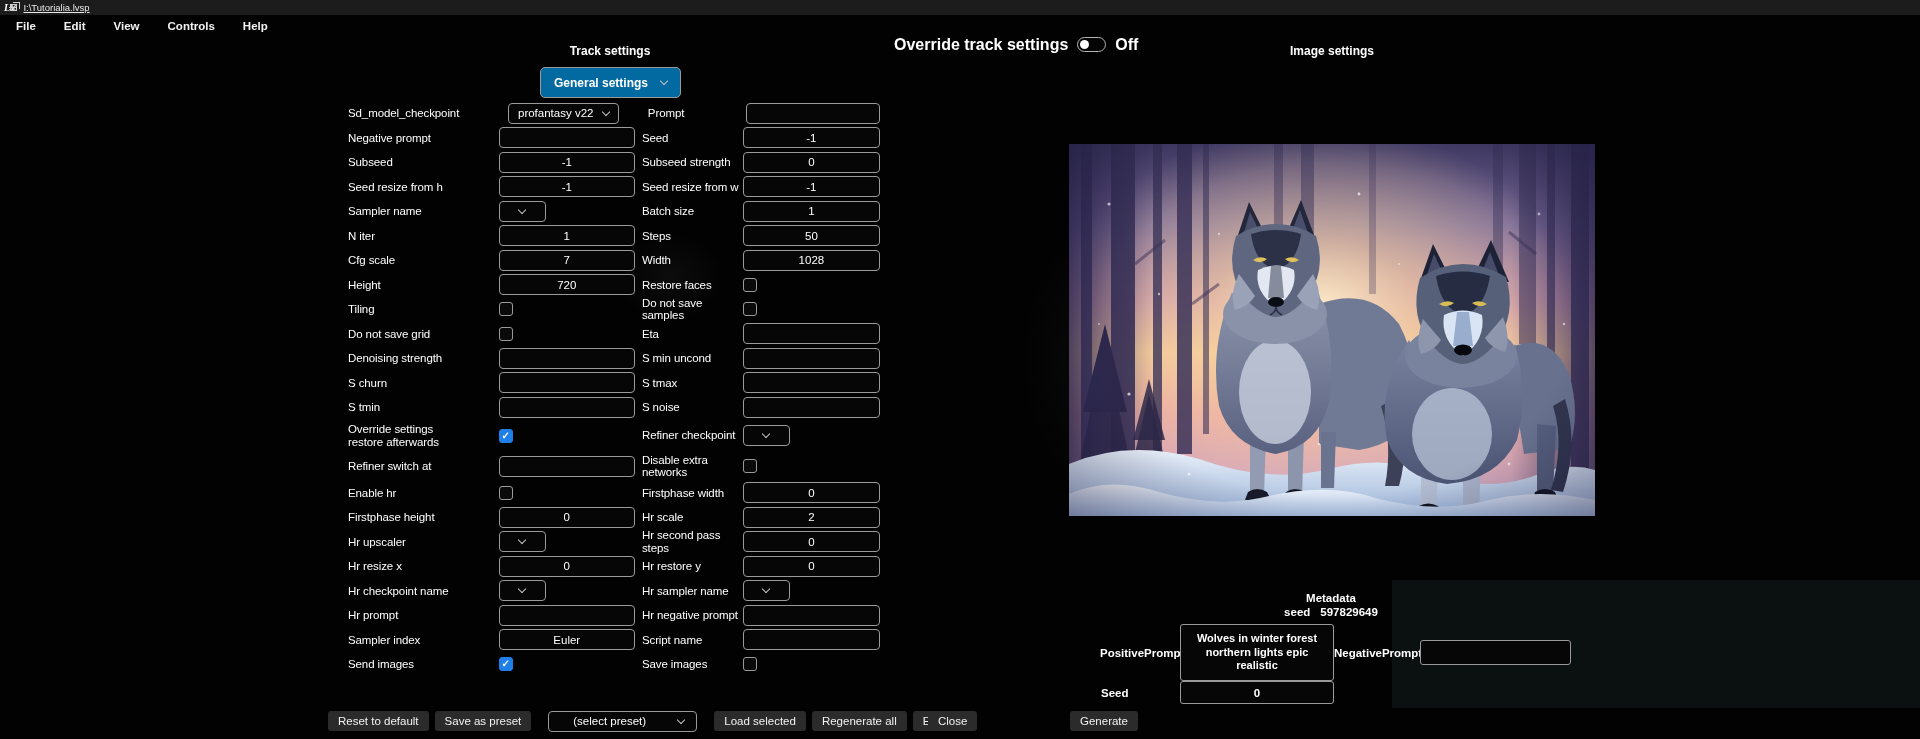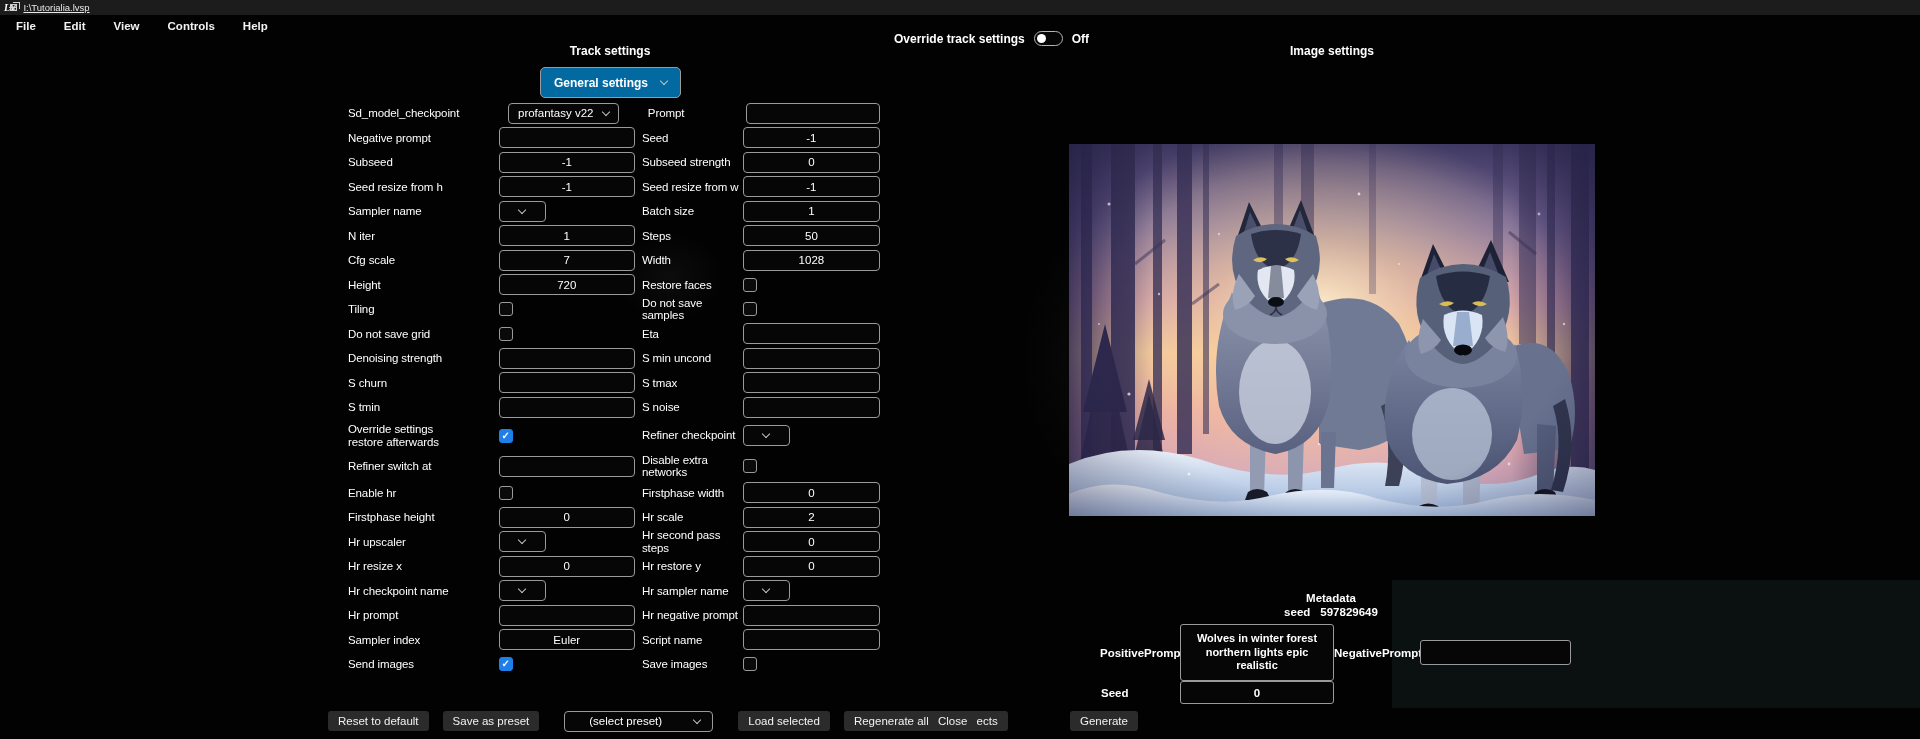--- a/index.html
+++ b/index.html
@@ -39,22 +39,22 @@
   
   .cat-select { left:540px; top:67px; width:141px; height:31px;
     border:1px solid #9a9a9a; border-radius:5px; background:#0369a1;
     display:flex; align-items:center; justify-content:space-between; padding:0 13px;
     font-size:12px; font-weight:600; }
 
   .chev { width:6px; height:6px; border-right:1.4px solid #c4c4c4; border-bottom:1.4px solid #c4c4c4;
     transform:rotate(45deg); margin-top:-3px; flex:none; }
 
   
-  .override-row { left:894px; top:30px; height:17px; display:flex; align-items:center; gap:9px;
-    font-size:12px; font-weight:600;text-align:right; }
+  .override-row { left:894px; top:36px; height:17px; display:flex; align-items:center; gap:9px;
+    font-size:16px; font-weight:600;text-align:right; }
   .switch { width:29px; height:15px; border:1px solid #b4b4b4; border-radius:8px; position:relative;
     background:#050505; }
   .switch .knob { position:absolute; left:2px; top:2px; width:9px; height:9px; border-radius:50%;
     background:#fff; }
 
   
   .blob1 { left:1015px; top:195px; width:250px; height:330px;
     background:radial-gradient(ellipse at center, rgba(72,74,82,.17), transparent 68%); }
   .blob2 { left:615px; top:232px; width:110px; height:90px;
     background:radial-gradient(ellipse at center, rgba(72,74,82,.14), transparent 70%); }
@@ -75,21 +75,21 @@
     display:flex; align-items:center; justify-content:center; font-size:11.5px; color:#fff; }
   .tbox .val { text-align:center; }
   .sel-wide { width:111px; justify-content:space-between; padding:0 9px; }
   .sel-small { width:47px; justify-content:center; }
   .cb { width:14px; height:14px; border:1px solid #9a9a9a; border-radius:3px; background:#0a0a0a;
     display:flex; align-items:center; justify-content:center; flex:none; }
   .cb.checked { background:#1f7fe8; border-color:#1f7fe8; }
   .cb.checked::after { content:"✓"; color:#fff; font-size:10px; font-weight:bold; line-height:1; }
 
   
-  .footerbar { left:328px; top:711px; height:20px; display:flex; align-items:center; gap:14px; }
+  .footerbar { left:328px; top:711px; height:20px; display:flex; align-items:center; gap:6px; }
   .btn { background:#2b2b2b; color:#f2f2f2; border:none; border-radius:3px; height:20px;
     padding:0 10px; font-size:11.5px; font-family:inherit; white-space:nowrap; }
   .preset-select { width:149px; height:21px; border:1px solid #9a9a9a; border-radius:4px;
     background:#060606; display:flex; align-items:center; margin:0 11px;
     padding:0 12px 0 24px; font-size:11.5px; }
   .preset-select .val { flex:1; }
   .btn-close { position:absolute; left:928px; top:711px; }
   .btn-generate { position:absolute; left:1070px; top:711px; }
 
   

